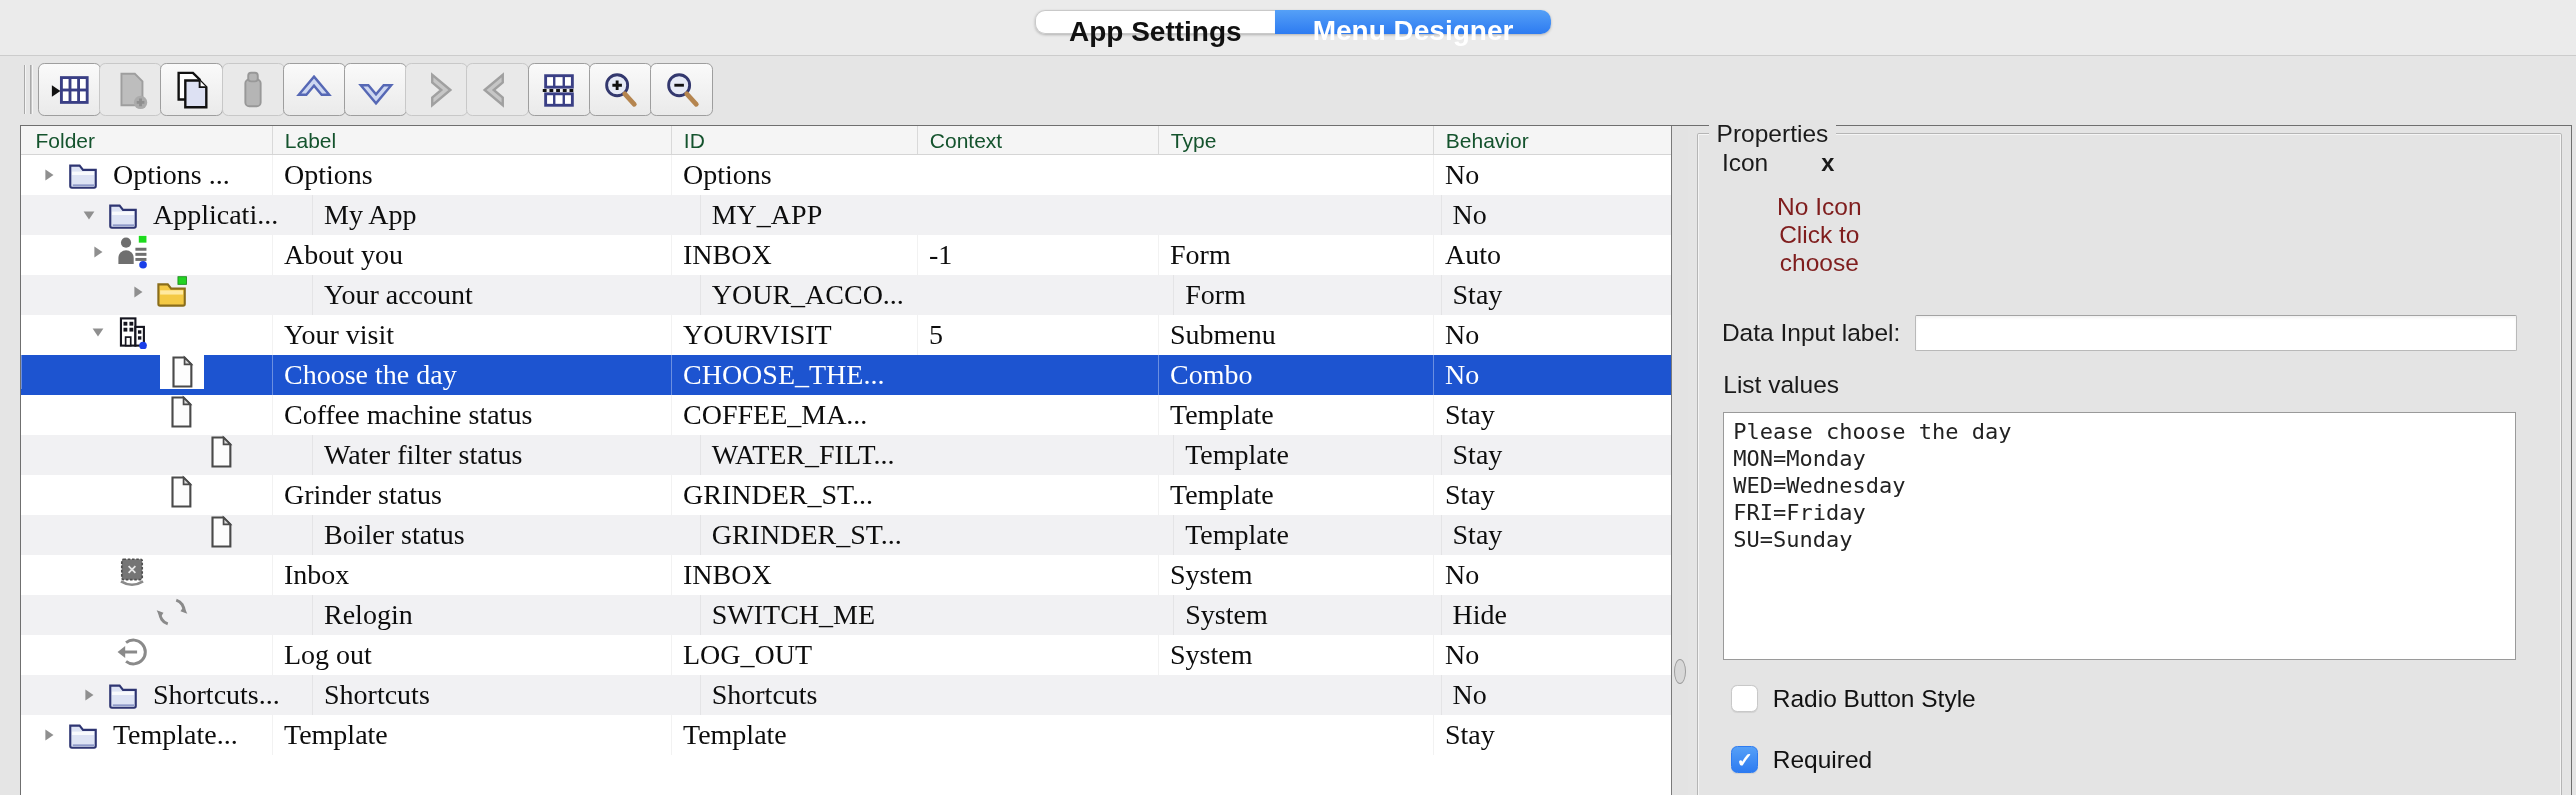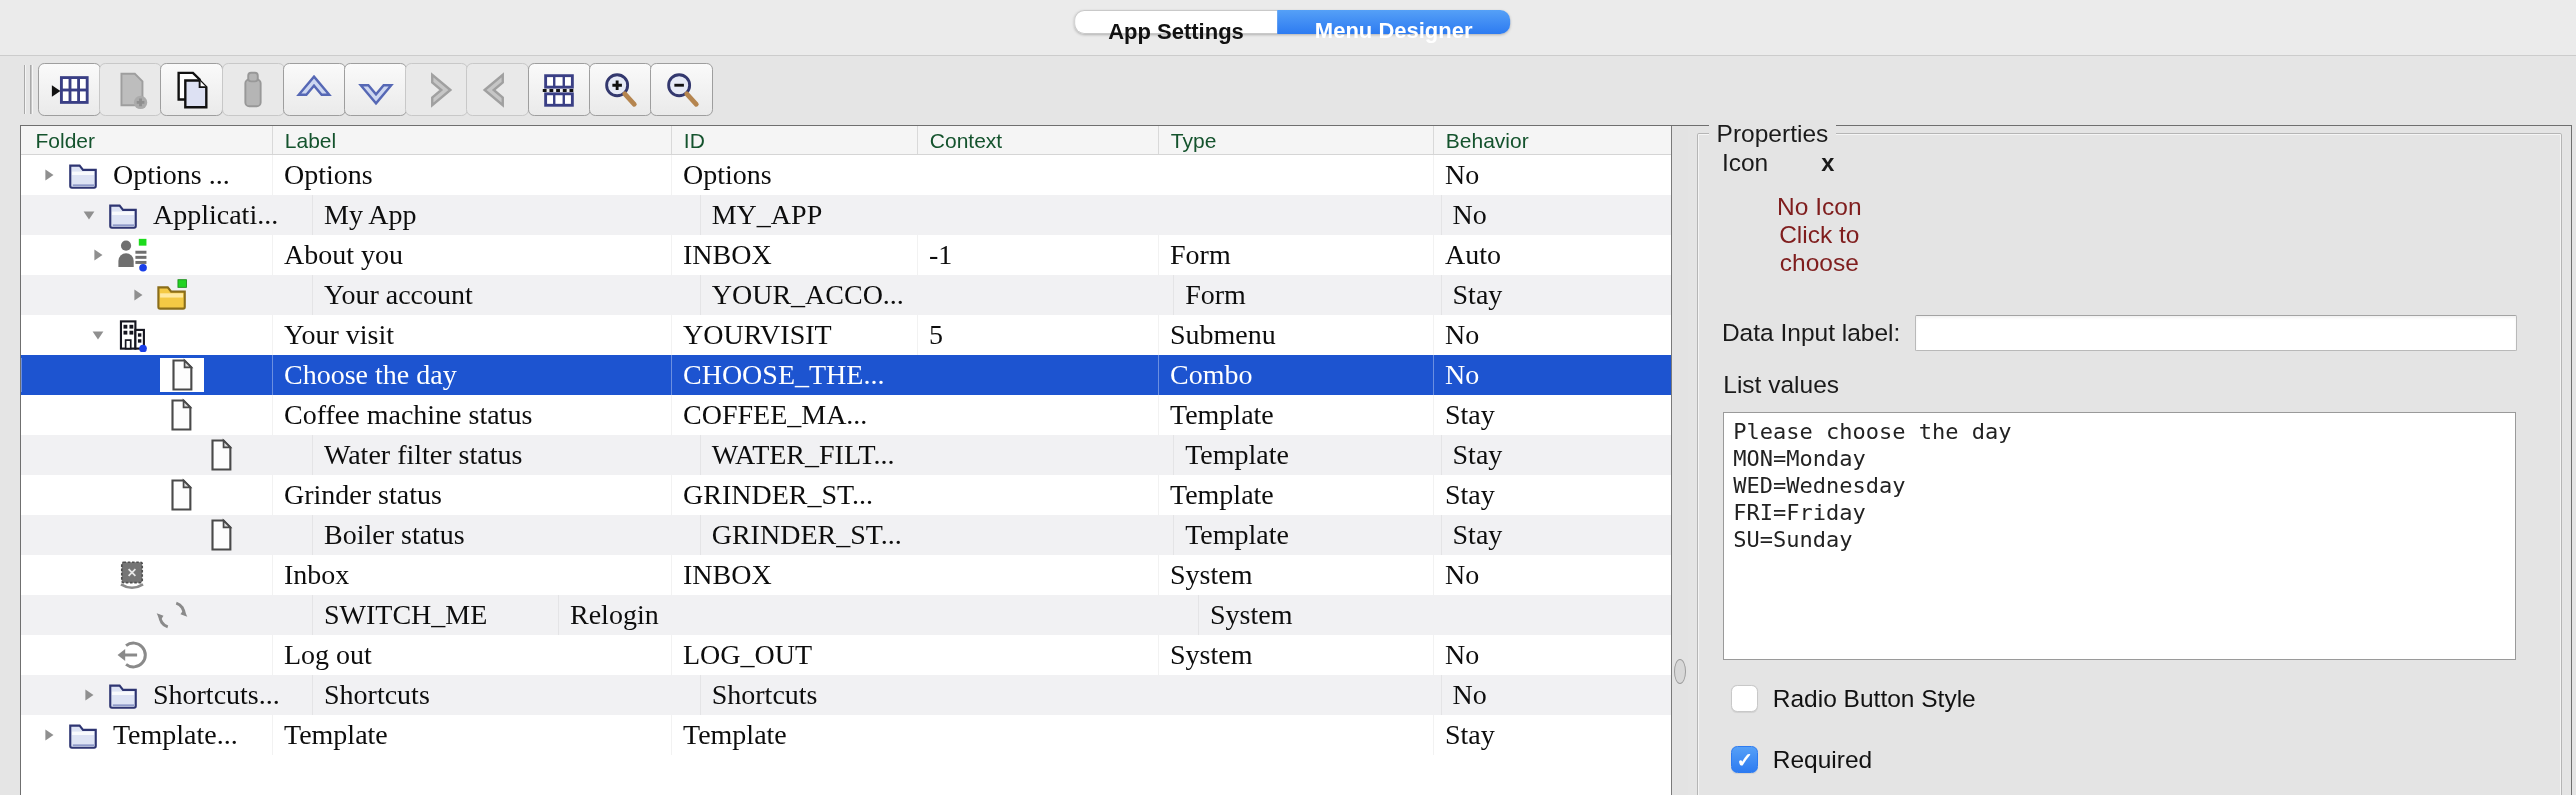--- a/index.html
+++ b/index.html
@@ -4,41 +4,41 @@
 <style>
   * { margin:0; padding:0; box-sizing:border-box; }
   html,body { background:#dcdcdc; }
   .screen {
     position:relative; width:2576px; height:796px; overflow:hidden;
     background:#e5e5e5; font-family:"Liberation Sans", sans-serif;
   }
   
   .top-strip { position:absolute; top:0; left:0; width:100%; height:56px; background:#ebebeb; border-bottom:0.9px solid #cccccc; }
   .segctrl { position:absolute; top:10px; left:50%; transform:translateX(-49%); display:flex; border-radius:10px; box-shadow:0 0.9px 2.7px rgba(0,0,0,.25); }
-  .seg { height:24px; line-height:41px; font-size:22px; font-weight:600; padding:0 33px; white-space:nowrap; }
+  .seg { height:24px; line-height:41px; font-size:28px; font-weight:600; padding:0 33px; white-space:nowrap; }
   .seg-left { background:#ffffff; color:#111; border:0.9px solid #c9c9c9; border-right:none; border-radius:10px 0 0 10px; }
   .seg-right { background:linear-gradient(180deg,#55a0f7,#2d7bf1); color:#fff; border-radius:0 10px 10px 0; padding:0 38px; }
   
   .toolbar { position:absolute; top:63px; left:23.6px; display:flex; align-items:center; }
   .drag-handle { display:flex; gap:3.6px; margin-right:7.3px; height:49px; }
   .drag-handle span { width:2.7px; height:100%; background:#c6c6c6; border-left:0.9px solid #a9a9a9; border-right:0.9px solid #f4f4f4; }
   .tbtns { display:flex; }
   .tbtn { width:63px; height:53px; display:flex; align-items:center; justify-content:center;
           background:linear-gradient(180deg,#fafafa,#eaeaea); border:1.8px solid #9e9e9e; border-radius:6.3px; margin-left:-1.8px; }
   .tbtn.disabled { background:#e9e9e9; border-color:#c8c8c8; }
   .ticn svg { width:42px; height:42px; display:block; }
   
   .workspace { position:absolute; top:125px; left:20px; width:2552px; height:671px; display:flex;
                border:1.8px solid #6f6f6f; border-bottom:none; background:#e3e3e3; }
   .table-pane { width:1651px; background:#ffffff; border-right:1.8px solid #7a7a7a; display:flex; flex-direction:column; }
   .thead { display:flex; height:29px; background:#f5f5f5; border-bottom:0.9px solid #d5d5d5; flex:none; }
   .hcell { font-size:21px; line-height:29px; color:#14532d; padding-left:11.8px; border-left:0.9px solid #d9d9d9; overflow:hidden; white-space:nowrap; }
   .hcell:first-child { border-left:none; padding-left:14.5px; }
   .tbody { flex:1; overflow:hidden; }
-  .trow { display:flex; height:40px; align-items:center; color:#0d0d0d; }
+  .trow { display:flex; height:40px; align-items:flex-start; color:#0d0d0d; }
   .trow.stripe { background:#f1f1f3;padding-left:40px; }
   .trow.selected { background:#1d54d0; color:#ffffff; }
   .cell { font-family:"Liberation Serif", serif; font-size:28px; line-height:40px; padding-left:11px;
           overflow:hidden; white-space:nowrap; border-left:0.9px solid rgba(0,0,0,.05); }
   .trow.selected .cell { border-left:0.9px solid rgba(255,255,255,.35); }
   .cell.folder { border-left:none; display:flex; align-items:center; padding-right:0; }
   .c1 { width:399px; } .c2 { width:246px; } .c3 { width:241px; } .c4 { width:275px; } .c5 { width:237px; }
   .cell.folder { width:251px; flex:none; }
   .exp { width:23.6px; flex:none; display:inline-flex; align-items:center; justify-content:center; }
   .exp svg { width:18px; height:18px; display:block; }
@@ -459,24 +459,25 @@
                   <svg viewBox="0 0 40 40">
                     <path d="M25 6 A13 13 0 0 1 34 20" fill="none" stroke="#8a8a8a" stroke-width="3.5"></path>
                     <polygon points="30,19 38,22 34,13" fill="#8a8a8a"></polygon>
                     <path d="M15 34 A13 13 0 0 1 6 20" fill="none" stroke="#8a8a8a" stroke-width="3.5"></path>
                     <polygon points="10,21 2,18 6,27" fill="#8a8a8a"></polygon>
                   </svg>
                 </span>
               </span>
               <span class="ttext"></span>
             </div>
+            <div class="cell c1">Relogin</div>
             <div class="cell c2">SWITCH_ME</div>
-            <div class="cell c1">Relogin</div>
             <div class="cell c3"></div>
             <div class="cell c4">System</div>
+            <div class="cell c5">Hide</div>
           </div>
           <div class="trow ">
             <div class="cell folder" style="padding-left:65px">
               <span class="exp"></span>
               <span class="icon-box">
                 <span class="nicon">
                   <svg viewBox="0 0 40 40">
                     <path d="M13 9 a14 14 0 1 1 0 22" fill="none" stroke="#8a8a8a" stroke-width="3.5"></path>
                     <line x1="26" y1="20" x2="8" y2="20" stroke="#8a8a8a" stroke-width="3.5"></line>
                     <path d="M12 13 L3 20 L12 27 Z" fill="#8a8a8a"></path>

